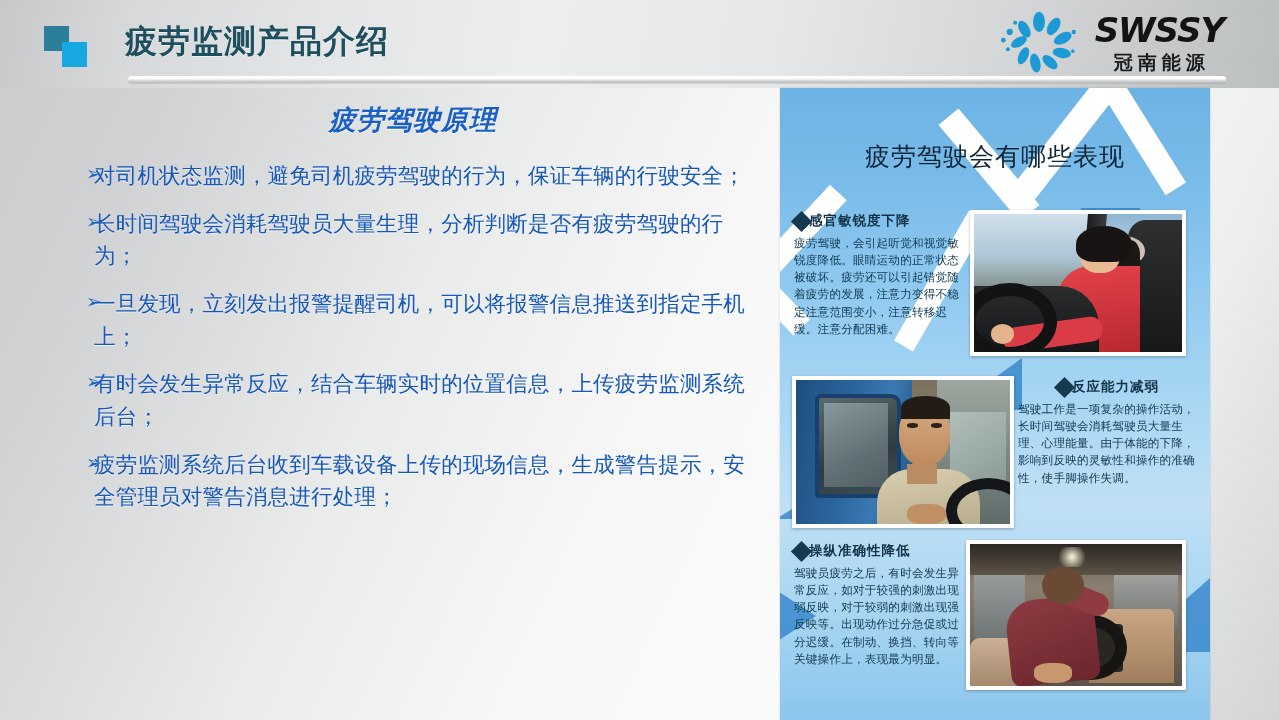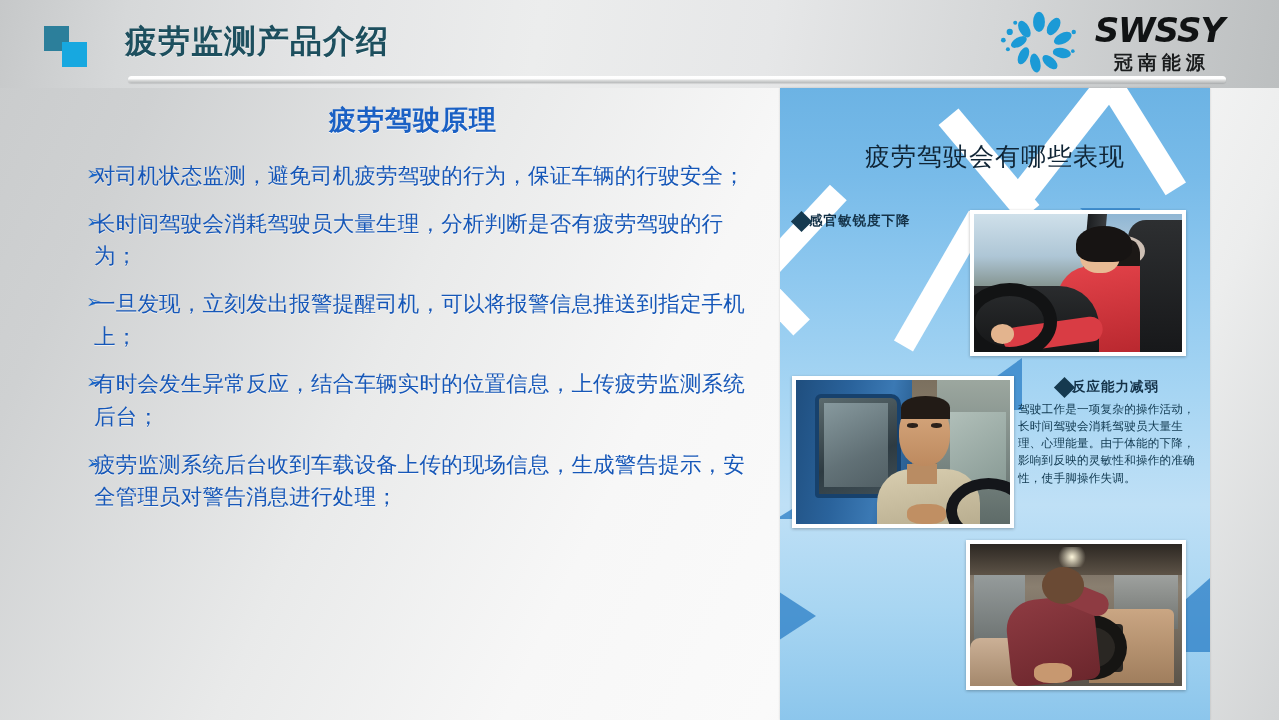--- a/index.html
+++ b/index.html
@@ -101,20 +101,21 @@
   }
 
   #section-heading {
     text-align: center;
     font-size: 27px;
     font-weight: bold;
     color: #1a60c4;
     letter-spacing: 1px;
     text-shadow: 0 1px 0 rgba(255,255,255,0.8);
     padding-top: 6px;
+    font-style: italic;
   }
 
   #bullet-list {
     margin-top: 22px;
     list-style: none;
   }
   .bullet-item {
     display: flex;
     align-items: flex-start;
     margin-bottom: 15px;
@@ -384,20 +385,21 @@
     <div class="wedge" id="wedge-5"></div>
     <div class="wedge" id="wedge-6"></div>
 
     <div id="info-title">疲劳驾驶会有哪些表现</div>
 
     <div class="info-block" style="left:14px; top:124px; width:166px;">
       <div class="info-head">
         <span class="diamond"></span>
         <span>感官敏锐度下降</span>
       </div>
+      <div class="info-body">疲劳驾驶，会引起听觉和视觉敏锐度降低。眼睛运动的正常状态被破坏。疲劳还可以引起错觉随着疲劳的发展，注意力变得不稳定注意范围变小，注意转移迟缓。注意分配困难。</div>
     </div>
 
     <div class="photo" id="photo-1">
       <div class="scene" id="scene1">
         <div class="s1-windshield"></div>
         <div class="s1-pillar"></div>
         <div class="s1-seat"></div>
         <div class="s1-pillow"></div>
         <div class="s1-hairback"></div>
         <div class="s1-body"></div>
@@ -429,20 +431,27 @@
     </div>
 
     <div class="info-block" style="left:238px; top:290px; width:180px;">
       <div class="info-head" style="justify-content:center;">
         <span class="diamond"></span>
         <span>反应能力减弱</span>
       </div>
       <div class="info-body">驾驶工作是一项复杂的操作活动，长时间驾驶会消耗驾驶员大量生理、心理能量。由于体能的下降，影响到反映的灵敏性和操作的准确性，使手脚操作失调。</div>
     </div>
 
+    <div class="info-block" style="left:14px; top:454px; width:168px;">
+      <div class="info-head">
+        <span class="diamond"></span>
+        <span>操纵准确性降低</span>
+      </div>
+      <div class="info-body">驾驶员疲劳之后，有时会发生异常反应，如对于较强的刺激出现弱反映，对于较弱的刺激出现强反映等。出现动作过分急促或过分迟缓。在制动、换挡、转向等关键操作上，表现最为明显。</div>
+    </div>
 
     <div class="photo" id="photo-3">
       <div class="scene" id="scene3">
         <div class="s3-win-l"></div>
         <div class="s3-win-r"></div>
         <div class="s3-roof"></div>
         <div class="s3-dash3"></div>
         <div class="s3-console"></div>
         <div class="s3-seat-l"></div>
         <div class="s3-wheel3"></div>

